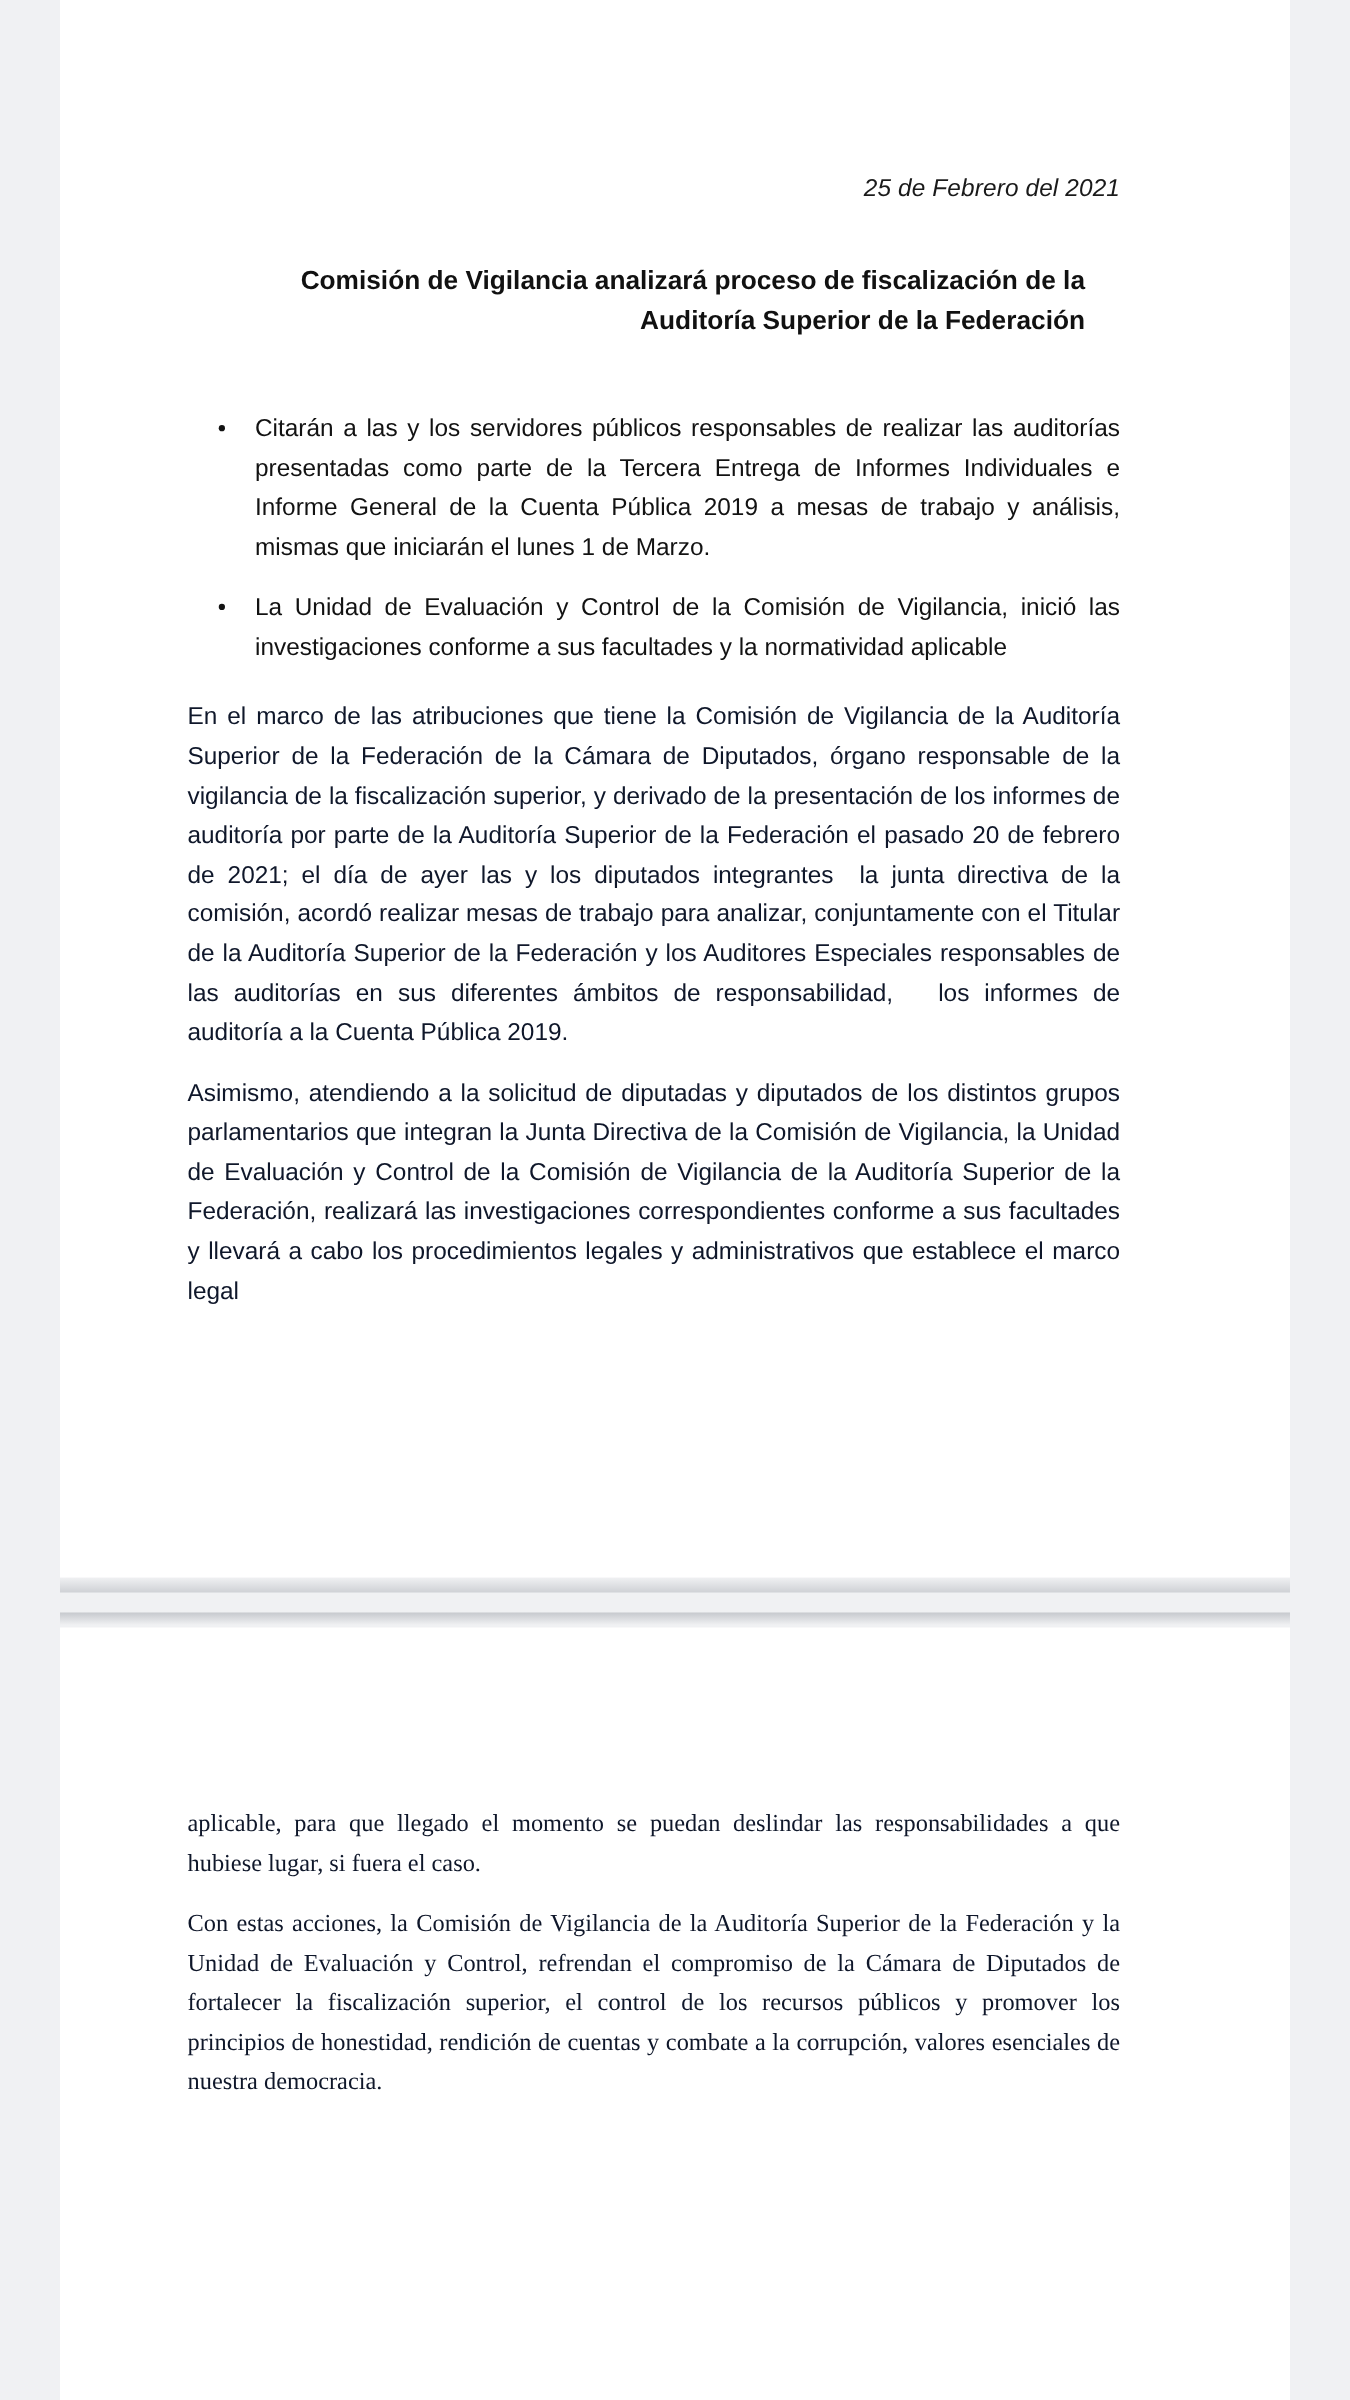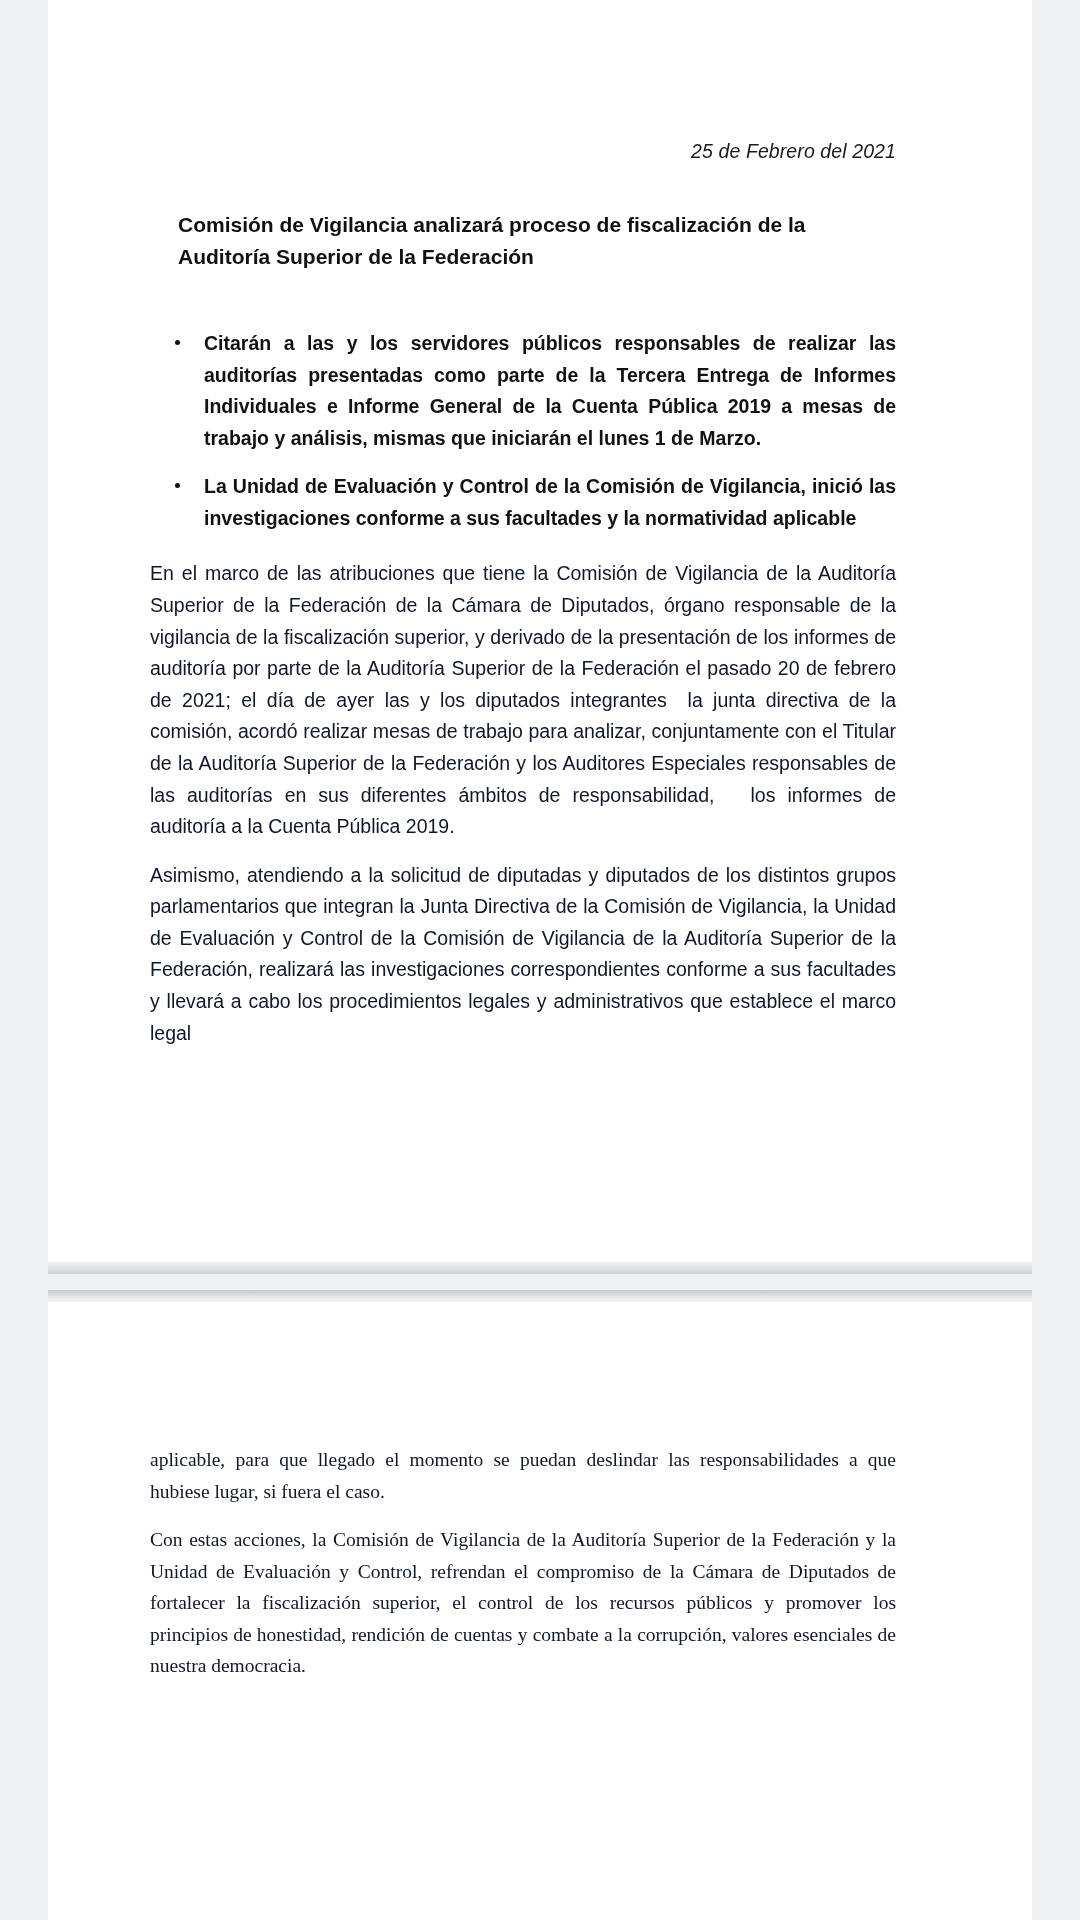--- a/index.html
+++ b/index.html
@@ -73,38 +73,38 @@
     font-style: italic;
     text-align: right;
     color: #1a1a1a;
     letter-spacing: 0.1px;
   }
 
   .doc-title {
     margin: 0;
     font-size: 21px;
     font-weight: bold;
-    text-align: left;
+    text-align: right;
     line-height: 1.5;
     color: #111111;
     padding: 0 28px;
   }
 
   ul.bullets {
     list-style: none;
     margin: 0;
     padding: 0;
   }
 
   ul.bullets li {
     position: relative;
     padding-left: 54px;
     margin-bottom: 17px;
     font-size: 19.5px;
-    font-weight: bold;
+    font-weight: normal;
     line-height: 1.62;
     text-align: justify;
     text-justify: inter-word;
     color: #121212;
   }
 
   ul.bullets li:last-child {
     margin-bottom: 0;
   }
 

